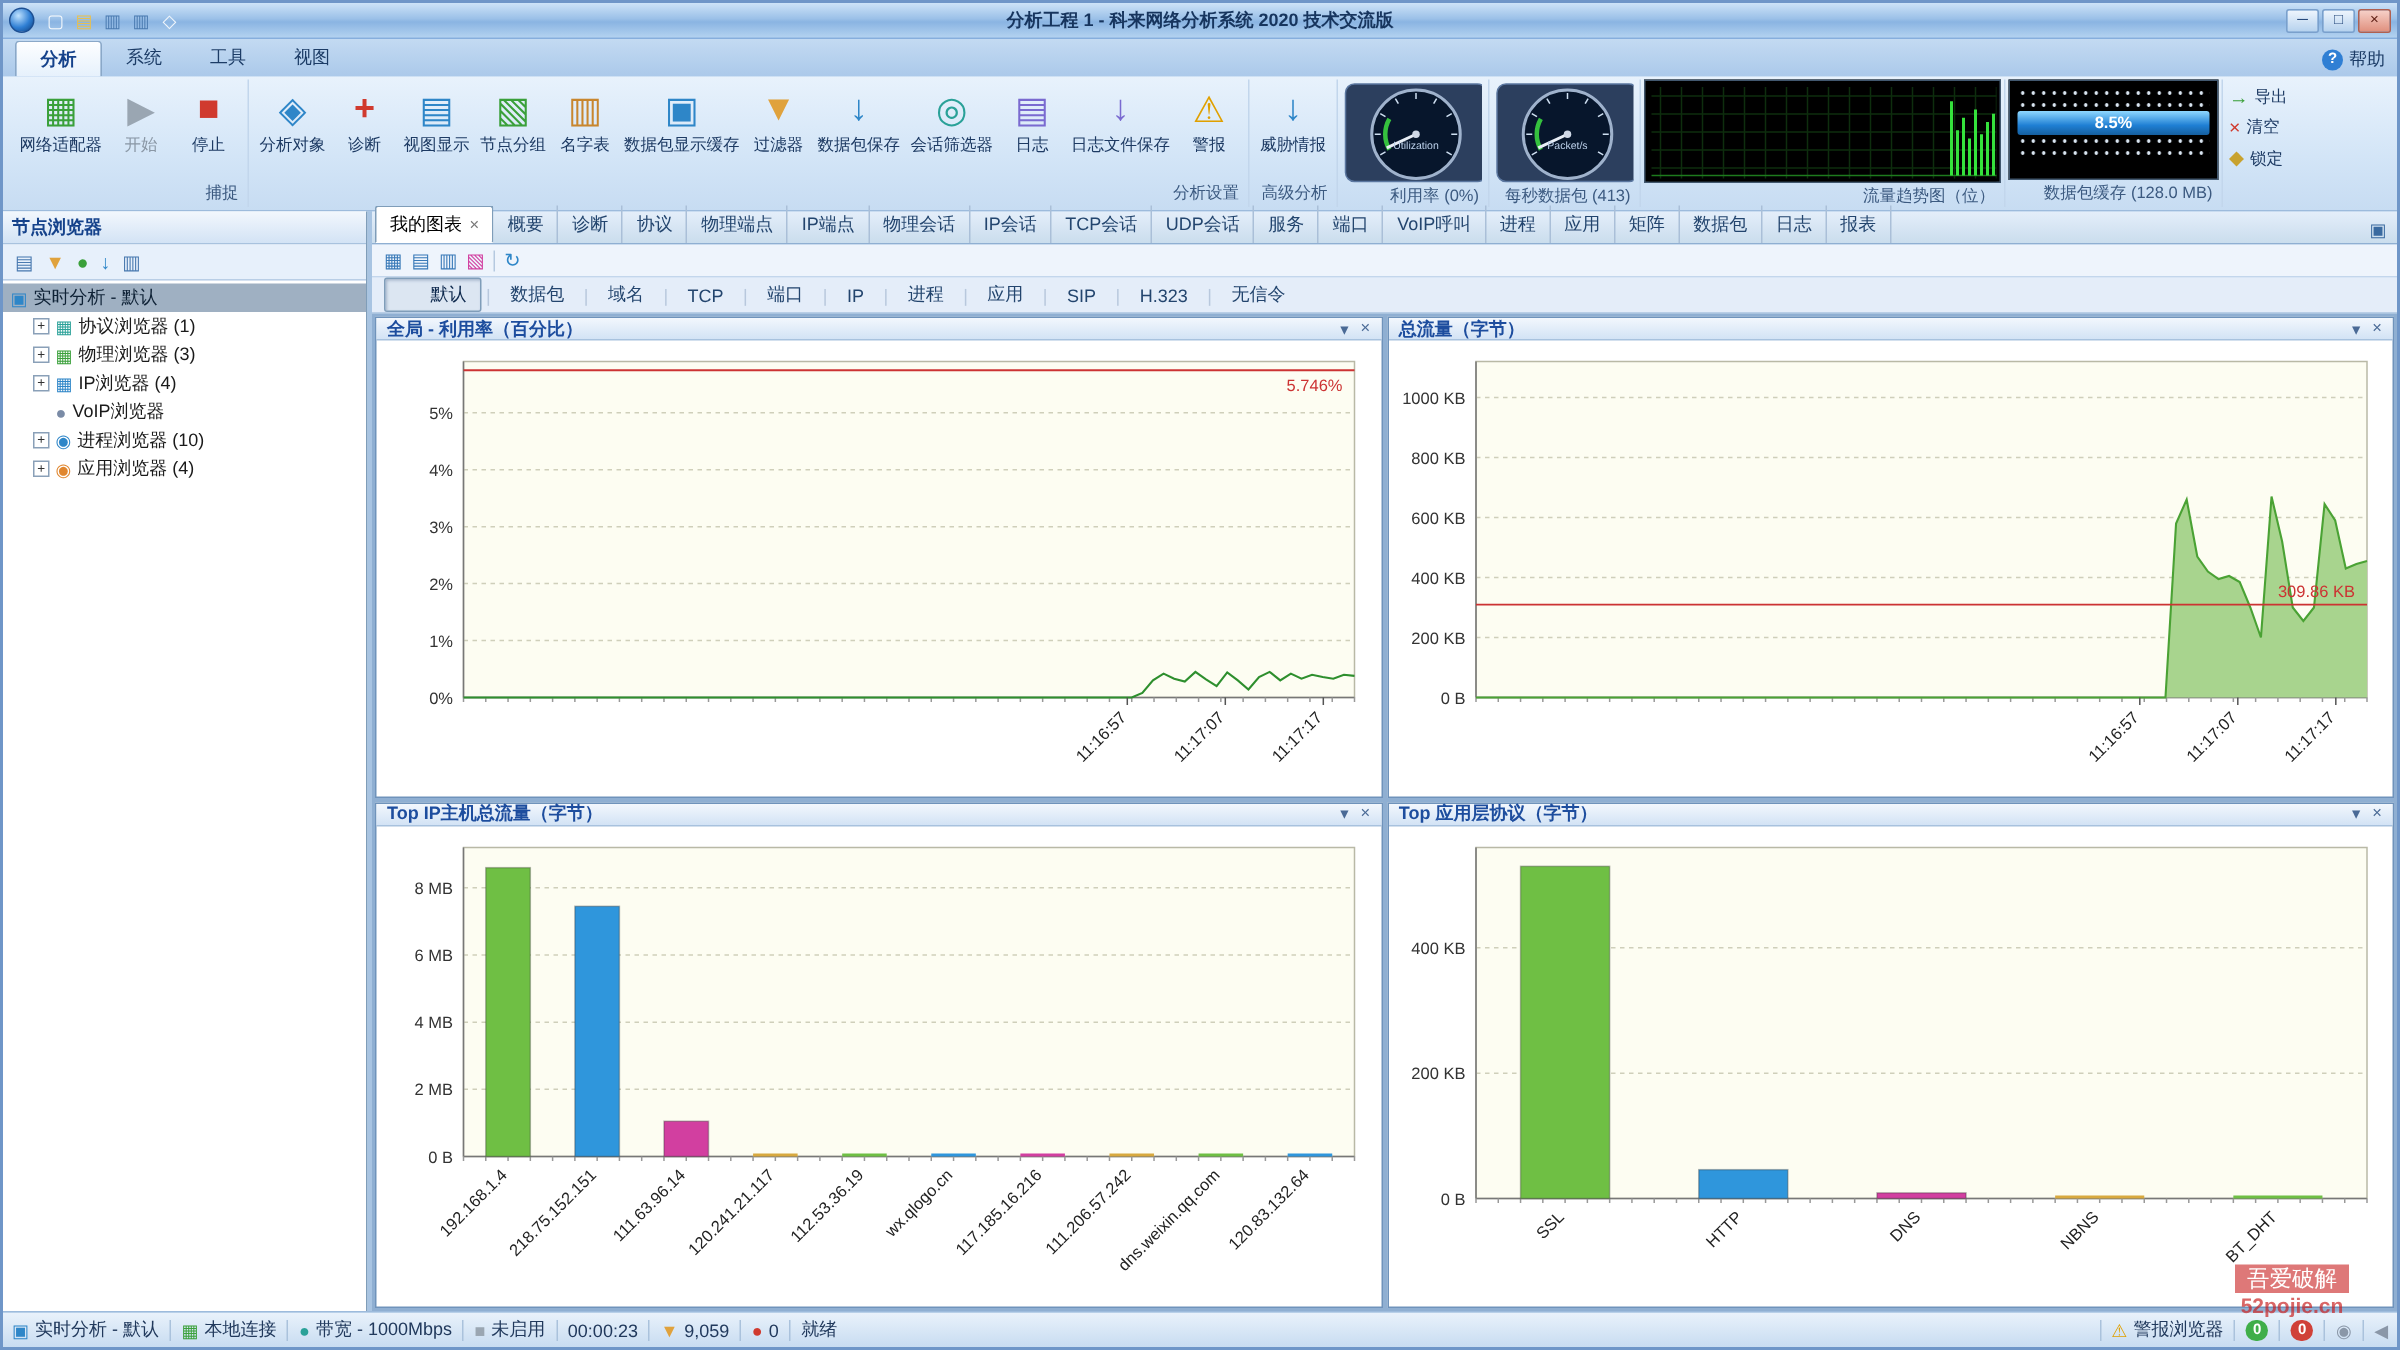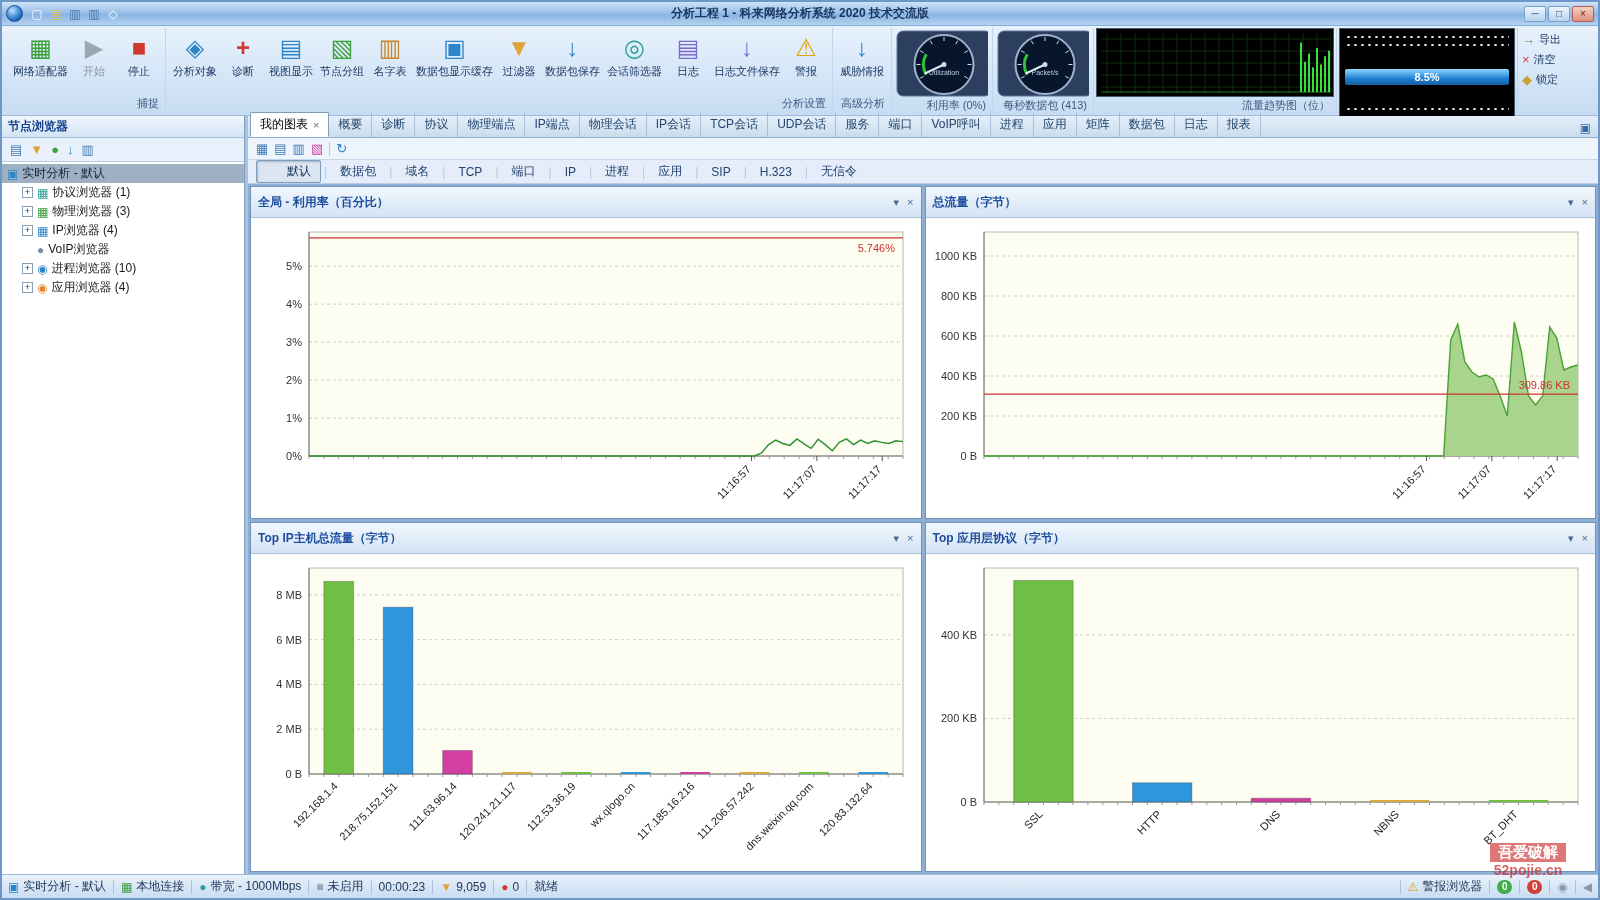--- a/index.html
+++ b/index.html
@@ -31,21 +31,21 @@
   .rgroups { display:flex; }
   .rsection { display:flex; flex-direction:column; border-right:1px solid #c2d6ec; padding:0 2px; }
   .rcontent { flex:1; display:flex; align-items:stretch; gap:1px; padding:2px 2px 0; }
   .rsection-label { font-size:11px; color:#3c5a80; text-align:right; padding:1px 4px 2px; white-space:nowrap; }
   .rbtn { display:flex; flex-direction:column; align-items:center; min-width:44px; padding:2px 3px 0; border-radius:3px; cursor:default; }
   .rbtn .icon { height:32px; display:flex; align-items:center; justify-content:center; font-weight:bold; }
   .rlabel { font-size:11px; color:#1d3a63; white-space:nowrap; }
   .rlabel.disabled { color:#8a97a5; }
   .gauge-canvas { width:96px; }
   .trend-canvas { width:238px; background:#000; border:1px solid #42586f; }
-  .buffer-box { width:176px; background:#000; border:1px solid #42586f; display:flex; flex-direction:column; justify-content:flex-start; padding:4px 5px; gap:20px; }
+  .buffer-box { width:140px; background:#000; border:1px solid #42586f; display:flex; flex-direction:column; justify-content:flex-start; padding:4px 5px; gap:0; }
   .dots { height:16px; background-image:radial-gradient(circle, #d8e4f0 1px, transparent 1.4px); background-size:7px 8px; }
   .buffer-bar { height:16px; background:linear-gradient(#8fd8ff,#1f7fd4 60%,#155f9f); color:#fff; font-size:11px; font-weight:bold; text-align:center; line-height:16px; border-radius:2px; }
   .side-col { display:flex; flex-direction:column; justify-content:flex-start; padding:4px 4px; gap:5px; }
   .side-btn { display:flex; align-items:center; gap:4px; font-size:11px; color:#1d3a63; cursor:default; }
   .side-btn .icon { font-size:13px; }
 
   
   .bodyrow { flex:1; display:flex; min-height:0; }
 
   
@@ -75,36 +75,36 @@
   .charttb .icon { font-size:13px; cursor:default; }
   .tsep { width:1px; height:14px; background:#b5c9e0; }
 
   .filterbar { height:24px; background:#e4edf9; border-bottom:1px solid #b9cee6; display:flex; align-items:center; padding:0 8px; font-size:12px; }
   .fbtn { padding:2px 9px; color:#23456e; border:1px solid transparent; border-radius:2px; cursor:default; white-space:nowrap; }
   .fbtn.active { border:1px solid #7f9db9; background:#dce6f2; box-shadow:inset 1px 1px 2px rgba(60,90,130,.35); color:#0f2a4e;padding-left:30px; }
   .fsep { color:#b8c8dd; padding:0 3px; }
 
   .charts { flex:1; background:#8fafd2; display:grid; grid-template-columns:1fr 1fr; grid-template-rows:1fr 1.05fr; gap:3px; padding:2px; min-height:0; }
   .panel { background:#fff; border:1px solid #6f93bb; display:flex; flex-direction:column; min-height:0; min-width:0; }
-  .phead { height:31px; flex:none; background:linear-gradient(#f2f7fd,#d3e3f5); border-bottom:1px solid #a8c2de; display:flex; align-items:center; padding:0 7px; }
+  .phead { height:15px; flex:none; background:linear-gradient(#f2f7fd,#d3e3f5); border-bottom:1px solid #a8c2de; display:flex; align-items:center; padding:0 7px; }
   .ptitle { font-size:12px; font-weight:bold; color:#1d4d9e; }
   .pbtns { margin-left:auto; display:flex; gap:8px; }
   .pbtn { font-size:11px; color:#4a6a96; cursor:default; }
   .pbody { flex:1; min-height:0; overflow:hidden; }
 
   
   .statusbar { height:24px; flex:none; background:linear-gradient(#e9f2fb,#c8dcf1); border-top:1px solid #9dbbdc; display:flex; align-items:center; padding:0 6px; font-size:12px; color:#21395c; }
   .sitem { display:flex; align-items:center; gap:4px; white-space:nowrap; }
   .sitem .icon { font-size:12px; }
   .ssep { width:1px; height:14px; background:#aac2dc; margin:0 7px; }
   .status-right { margin-left:auto; display:flex; align-items:center; }
   .badge { display:inline-block; min-width:15px; padding:0 3px; border-radius:8px; color:#fff; font-size:10px; line-height:14px; text-align:center; font-weight:bold; }
 
   .watermark { position:absolute; right:34px; bottom:22px; z-index:40; text-align:center; opacity:.8; pointer-events:none; }
-  .wm1 { background:rgba(200,30,30,.75); color:#fff; padding:0 8px; font-weight:bold; font-size:15px; }
+  .wm1 { background:rgba(200,30,30,.75); color:#fff; padding:0 8px; font-weight:normal; font-size:15px; }
   .wm2 { color:rgba(200,30,30,.85); font-weight:bold; font-size:14px; }
 
   svg text { font-family:"Liberation Sans","DejaVu Sans",sans-serif; }
 </style>
 </head>
 <body>
 
 <div id="app">
 
   <div class="titlebar">
@@ -117,20 +117,32 @@
         <span class="icon" style="color: rgb(244, 248, 252); font-size: 12px;">◇</span>
       </div>
     <div class="title-text">分析工程 1 - 科来网络分析系统 2020 技术交流版</div>
     <div class="winbtns">
       <div class="winbtn">─</div>
       <div class="winbtn">□</div>
       <div class="winbtn close">×</div>
     </div>
   </div>
 
+  <div class="menubar">
+    <div style="display:flex;">
+        <div class="mtab active">分析</div>
+        <div class="mtab">系统</div>
+        <div class="mtab">工具</div>
+        <div class="mtab">视图</div>
+      </div>
+    <div class="help">
+      <span class="qmark">?</span>
+      <span>帮助</span>
+    </div>
+  </div>
 
   <div class="ribbon">
     <div class="rgroups">
         <div class="rsection">
           <div class="rcontent">
             <div class="rbtn">
               <span class="icon" style="color: rgb(58, 160, 58); font-size: 24px;">▦</span>
               <div class="rlabel">网络适配器</div>
             </div>
             <div class="rbtn">

